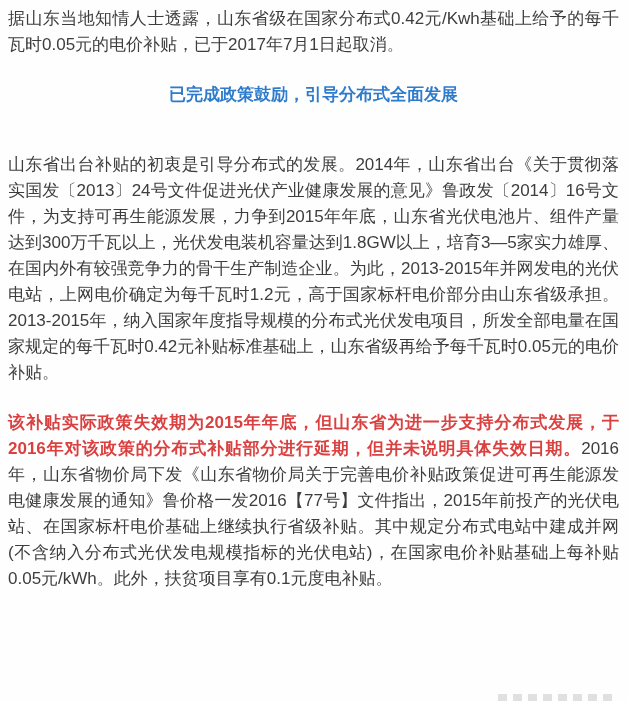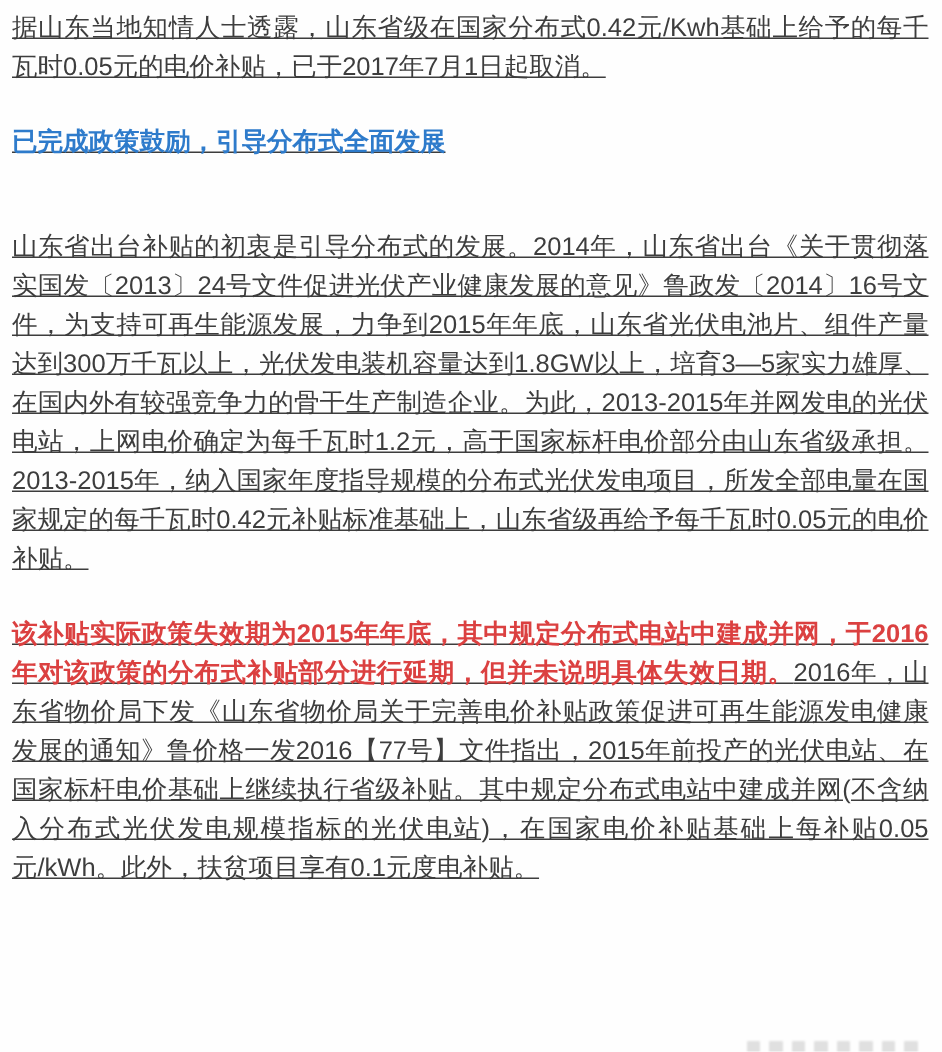--- a/index.html
+++ b/index.html
@@ -10,33 +10,32 @@
   }
   .page{
     box-sizing:border-box;
     width:628px;height:599px;
     padding:6px 9px 15px 8px;
     font-size:17px;
     line-height:26px;
     color:#3d3d3d;
     text-align:justify;
     overflow:hidden;
-    text-decoration:underline;
   }
   .para{margin:0 0 24px;}
   .para:last-of-type{margin-bottom:0;}
   .seg-normal{color:#3d3d3d;font-weight:400;}
   .seg-red{color:#db4040;font-weight:700;}
   .section-heading{
     margin:0 0 44px;
     font-size:17px;
     line-height:26px;
     font-weight:700;
     color:#2e7bcb;
-    text-align:left;
+    text-align:center;
   }
   
   .watermark{
     position:absolute;
     right:10px;bottom:-2px;
     width:120px;height:9px;
     opacity:.45;
     filter:blur(.7px);
     background:
       repeating-linear-gradient(90deg,
@@ -49,16 +48,16 @@
 
 <div class="page">
 
   <p class="para"><span class="seg-normal">据山东当地知情人士透露，山东省级在国家分布式0.42元/Kwh基础上给予的每千瓦时0.05元的电价补贴，已于2017年7月1日起取消。</span></p>
 
 
   <h2 class="section-heading">已完成政策鼓励，引导分布式全面发展</h2>
 
   <p class="para"><span class="seg-normal">山东省出台补贴的初衷是引导分布式的发展。2014年，山东省出台《关于贯彻落实国发〔2013〕24号文件促进光伏产业健康发展的意见》鲁政发〔2014〕16号文件，为支持可再生能源发展，力争到2015年年底，山东省光伏电池片、组件产量达到300万千瓦以上，光伏发电装机容量达到1.8GW以上，培育3—5家实力雄厚、在国内外有较强竞争力的骨干生产制造企业。为此，2013-2015年并网发电的光伏电站，上网电价确定为每千瓦时1.2元，高于国家标杆电价部分由山东省级承担。2013-2015年，纳入国家年度指导规模的分布式光伏发电项目，所发全部电量在国家规定的每千瓦时0.42元补贴标准基础上，山东省级再给予每千瓦时0.05元的电价补贴。</span></p>
 
-  <p class="para"><span class="seg-red">该补贴实际政策失效期为2015年年底，其中规定分布式电站中建成并网，于2016年对该政策的分布式补贴部分进行延期，但并未说明具体失效日期。</span><span class="seg-normal">2016年，山东省物价局下发《山东省物价局关于完善电价补贴政策促进可再生能源发电健康发展的通知》鲁价格一发2016【77号】文件指出，2015年前投产的光伏电站、在国家标杆电价基础上继续执行省级补贴。其中规定分布式电站中建成并网(不含纳入分布式光伏发电规模指标的光伏电站)，在国家电价补贴基础上每补贴0.05元/kWh。此外，扶贫项目享有0.1元度电补贴。</span></p>
+  <p class="para"><span class="seg-red">该补贴实际政策失效期为2015年年底，但山东省为进一步支持分布式发展，于2016年对该政策的分布式补贴部分进行延期，但并未说明具体失效日期。</span><span class="seg-normal">2016年，山东省物价局下发《山东省物价局关于完善电价补贴政策促进可再生能源发电健康发展的通知》鲁价格一发2016【77号】文件指出，2015年前投产的光伏电站、在国家标杆电价基础上继续执行省级补贴。其中规定分布式电站中建成并网(不含纳入分布式光伏发电规模指标的光伏电站)，在国家电价补贴基础上每补贴0.05元/kWh。此外，扶贫项目享有0.1元度电补贴。</span></p>
 
   <div class="watermark"></div>
 </div>
 
 </body></html>

